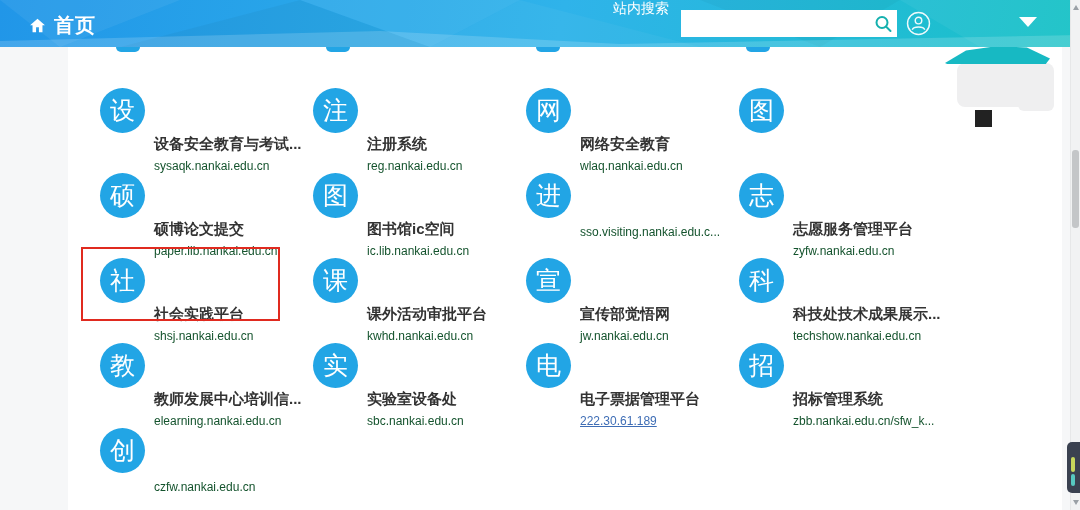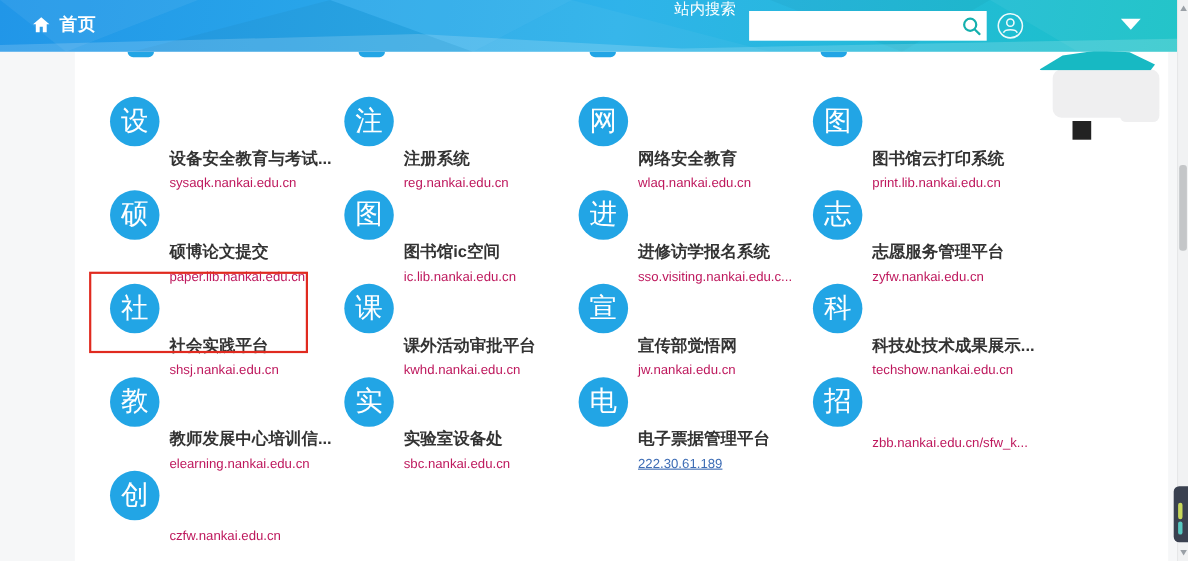--- a/index.html
+++ b/index.html
@@ -8,21 +8,21 @@
   .page { position:relative; width:1080px; height:510px; overflow:hidden; }
 
   
   .panel { position:absolute; left:68px; top:47px; width:994px; height:463px; background:#ffffff; }
 
   
   .header { position:absolute; left:0; top:0; width:1080px; height:47px;
     background:linear-gradient(100deg,#2196E8 0%, #2FB3EA 52%, #18C2C6 100%); z-index:30; }
   .header svg.facets { position:absolute; left:0; top:0; width:1080px; height:47px; }
   .home-area { position:absolute; left:29px; top:12px; display:flex; align-items:center; gap:8px; color:#fff; }
-  .home-area .home-label { font-size:16px; font-weight:bold; letter-spacing:1px;font-family:Liberation Mono, monospace; }
+  .home-area .home-label { font-size:20px; font-weight:bold; letter-spacing:1px;font-family:Liberation Mono, monospace; }
   .search-label { position:absolute; left:613px; top:0; color:#fff; font-size:14px; }
   .search-box { position:absolute; left:681px; top:10px; width:216px; height:27px; background:#fff; display:flex; align-items:center; }
   .search-box input { flex:1; height:100%; border:none; outline:none; font-size:13px; padding:0 6px; background:transparent; color:#333; }
   .search-box .mag { width:26px; height:20px; flex:0 0 26px; }
   .person { position:absolute; left:906px; top:11px; width:25px; height:25px; opacity:.92; }
   .dd-triangle { position:absolute; left:1019px; top:17px; width:0; height:0;
     border-left:9px solid transparent; border-right:9px solid transparent; border-top:10px solid #ffffff; }
 
   
   .teal-wedge { position:absolute; left:945px; top:46px; width:105px; height:18px; background:#17B9C3; z-index:25;
@@ -33,21 +33,21 @@
     border-radius:0 0 12px 12px; z-index:20; }
 
   
   .app-grid { position:absolute; left:100px; top:88px; width:870px;
     display:grid; grid-template-columns:repeat(4,213px); grid-auto-rows:85px; z-index:5; }
   .app-item { position:relative; display:flex; align-items:flex-start; cursor:pointer; }
   .badge { width:45px; height:45px; border-radius:50%; background:#22A5E5; color:#fff;
     font-size:25px; line-height:45px; text-align:center; flex:0 0 45px; }
   .info { margin-left:9px; padding-top:3px; max-width:155px;margin-top:44px; }
   .title { font-size:15px; font-weight:bold; color:#333; white-space:nowrap; }
-  .url { font-size:12px; color:#be185d; margin-top:5px; white-space:nowrap; }
+  .url { font-size:12px; color:#14532d; margin-top:5px; white-space:nowrap; }
   .url.link { color:#3E6DB5; text-decoration:underline; }
   .app-item.highlighted::after { content:""; position:absolute; left:-19px; top:-11px;
     width:195px; height:70px; border:2px solid #E02A1F; pointer-events:none; }
 
   
   .gray-blob { position:absolute; left:957px; top:63px; width:97px; height:44px; background:#efeff0; border-radius:8px; z-index:6; }
   .gray-blob-tail { position:absolute; left:1018px; top:100px; width:36px; height:11px; background:#efeff0; border-radius:0 0 6px 6px; z-index:6; }
   .black-square { position:absolute; left:975px; top:110px; width:17px; height:17px; background:#222; z-index:7; }
 
   
@@ -135,24 +135,20 @@
     <div class="app-item">
       <div class="badge">网</div>
       <div class="info">
         <div class="title">网络安全教育</div>
         <div class="url">wlaq.nankai.edu.cn</div>
       </div>
     </div>
 
     <div class="app-item">
       <div class="badge">图</div>
-      <div class="info">
-        <div class="title">图书馆云打印系统</div>
-        <div class="url">print.lib.nankai.edu.cn</div>
-      </div>
     </div>
 
     <div class="app-item">
       <div class="badge">硕</div>
       <div class="info">
         <div class="title">硕博论文提交</div>
         <div class="url">paper.lib.nankai.edu.cn</div>
       </div>
     </div>
 
@@ -160,21 +156,20 @@
       <div class="badge">图</div>
       <div class="info">
         <div class="title">图书馆ic空间</div>
         <div class="url">ic.lib.nankai.edu.cn</div>
       </div>
     </div>
 
     <div class="app-item">
       <div class="badge">进</div>
       <div class="info">
-        <div class="title">进修访学报名系统</div>
         <div class="url">sso.visiting.nankai.edu.c...</div>
       </div>
     </div>
 
     <div class="app-item">
       <div class="badge">志</div>
       <div class="info">
         <div class="title">志愿服务管理平台</div>
         <div class="url">zyfw.nankai.edu.cn</div>
       </div>
@@ -232,20 +227,21 @@
       <div class="badge">电</div>
       <div class="info">
         <div class="title">电子票据管理平台</div>
         <div class="url link">222.30.61.189</div>
       </div>
     </div>
 
     <div class="app-item">
       <div class="badge">招</div>
       <div class="info">
+        <div class="title">招标管理系统</div>
         <div class="url">zbb.nankai.edu.cn/sfw_k...</div>
       </div>
     </div>
 
     <div class="app-item">
       <div class="badge">创</div>
       <div class="info">
         <div class="url">czfw.nankai.edu.cn</div>
       </div>
     </div>

